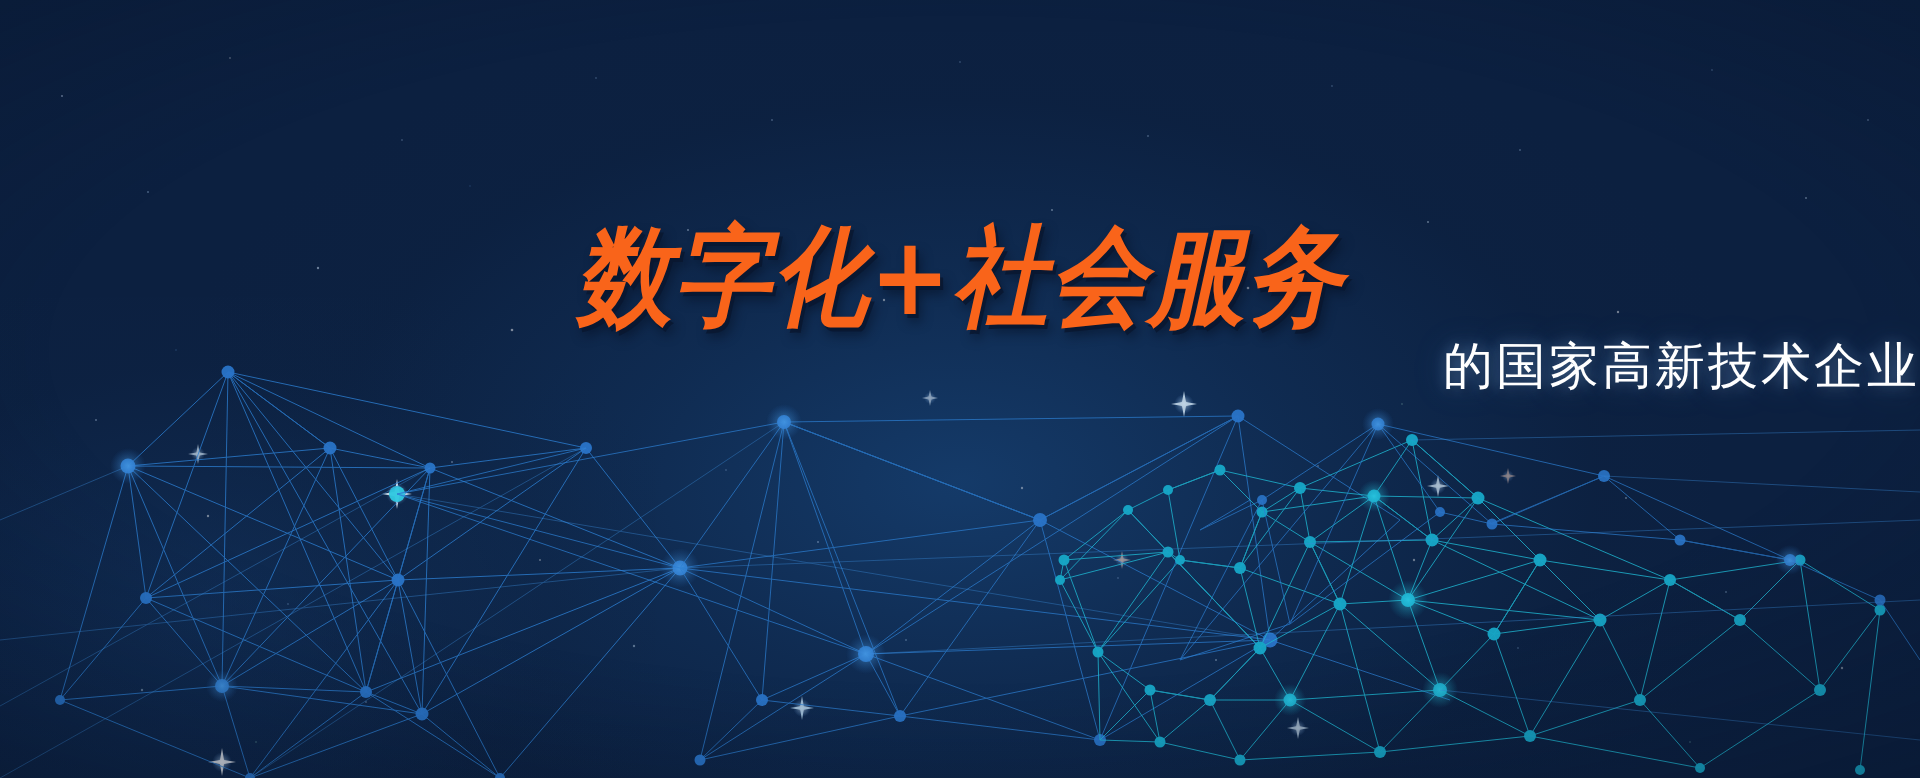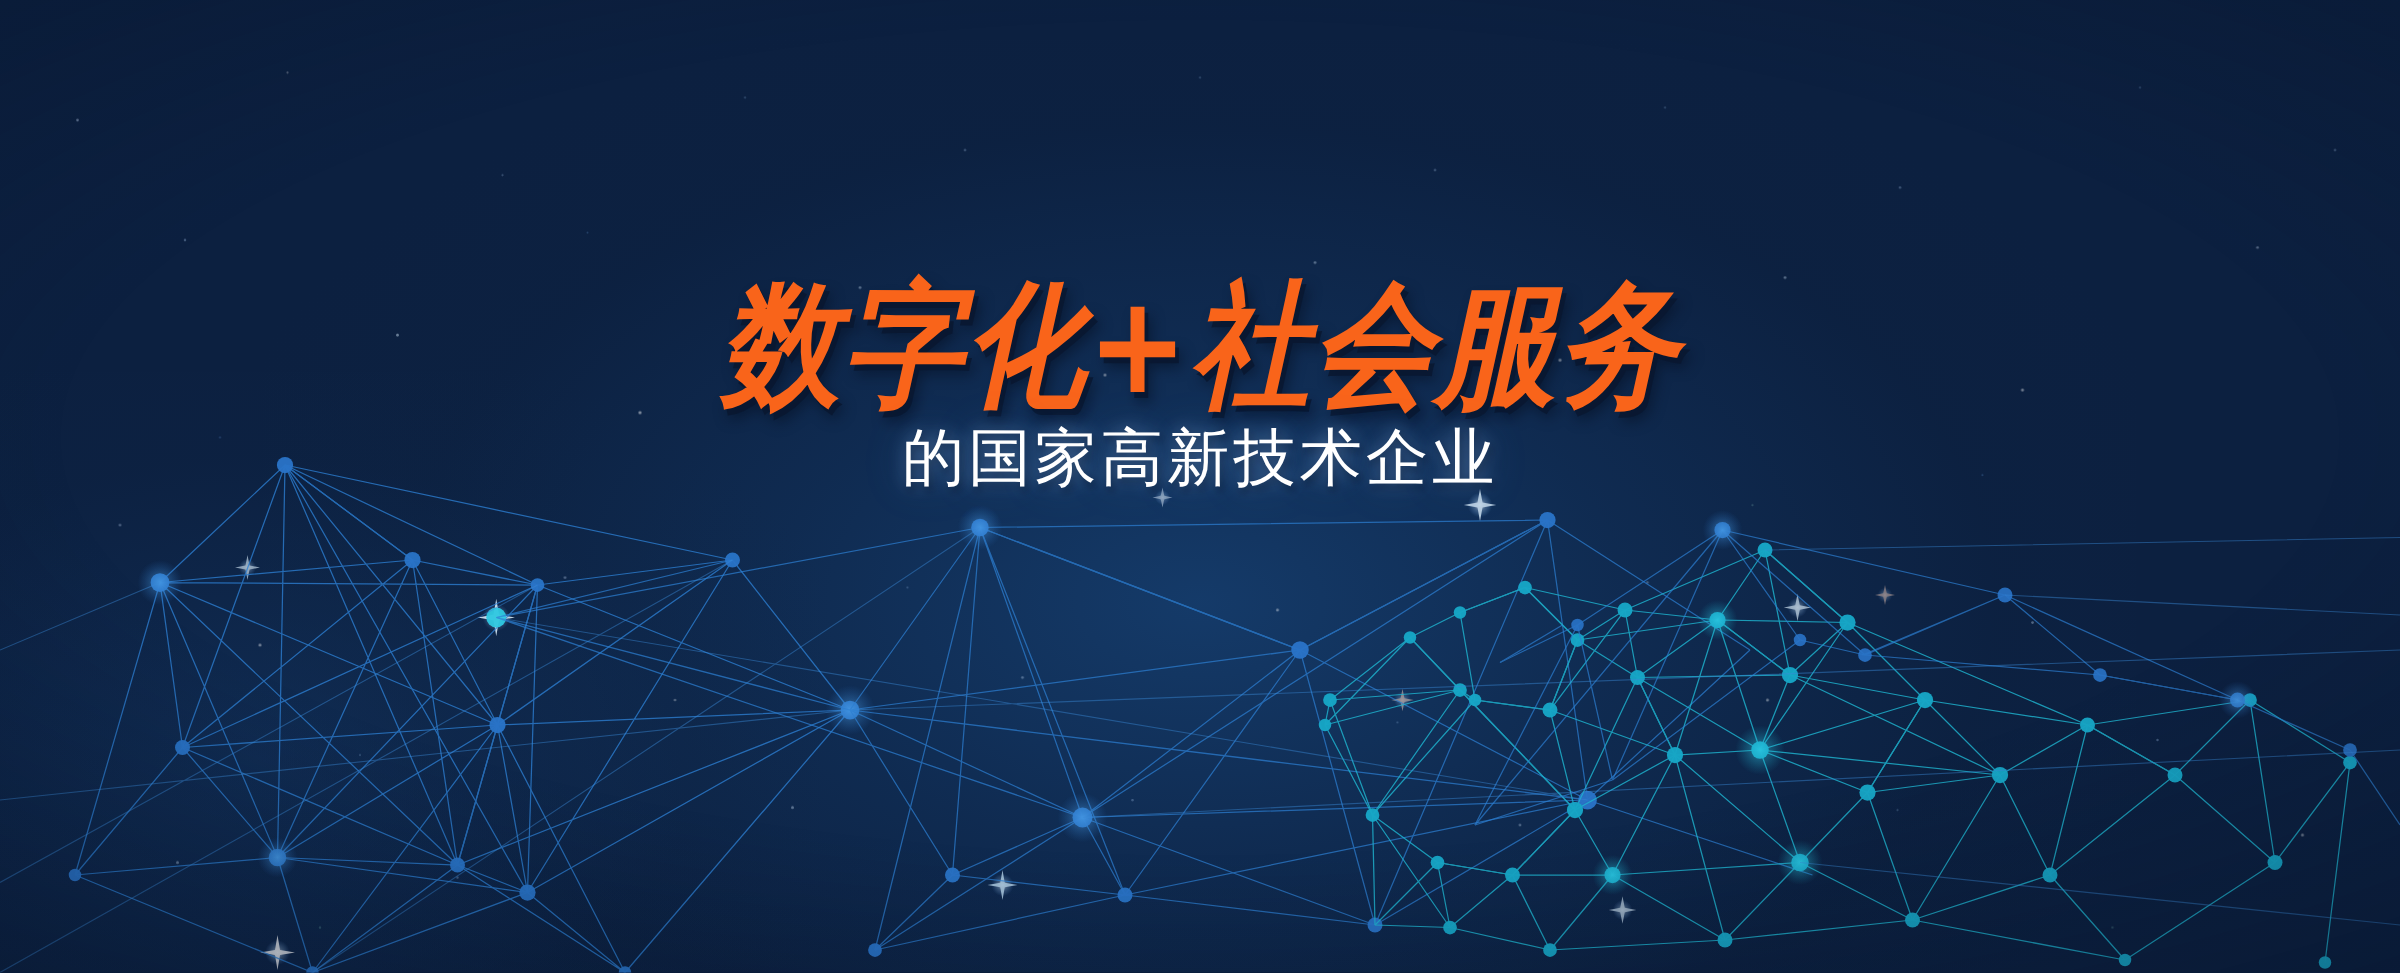--- a/index.html
+++ b/index.html
@@ -85,21 +85,21 @@
       3px 4px 0 rgba(9,24,48,0.85),
       5px 7px 10px rgba(5,15,33,0.55);
     transform: scaleY(1.12) scaleX(0.99);
     transform-origin: center top;
     white-space: nowrap;
   }
   .subtitle {
     position: absolute;
     left: 0; top: 341px;
     width: 1920px;
-    text-align: center;
+    text-align: right;
     font-family: "DejaVu Serif", "Liberation Serif", serif;
     font-size: 50px;
     font-weight: 400;
     letter-spacing: 3px;
     line-height: 1.0;
     color: #ffffff;
     text-shadow:
       0 0 14px rgba(150,200,255,0.45),
       0 0 34px rgba(90,150,220,0.30),
       2px 3px 6px rgba(6,18,38,0.75);

